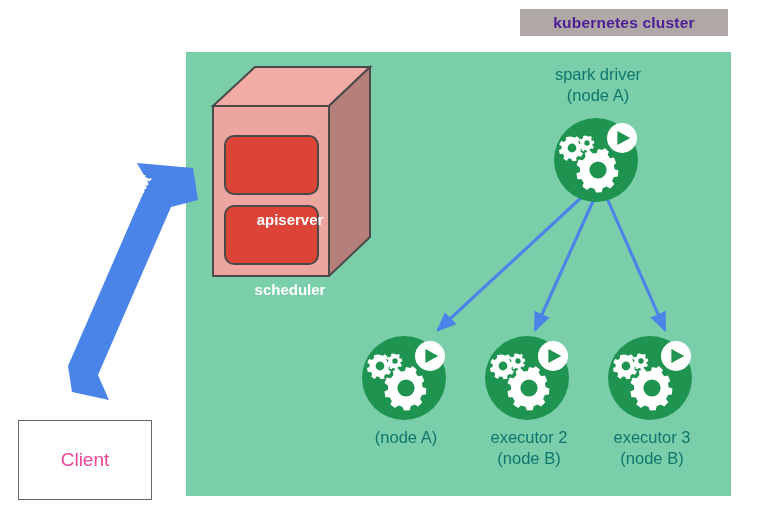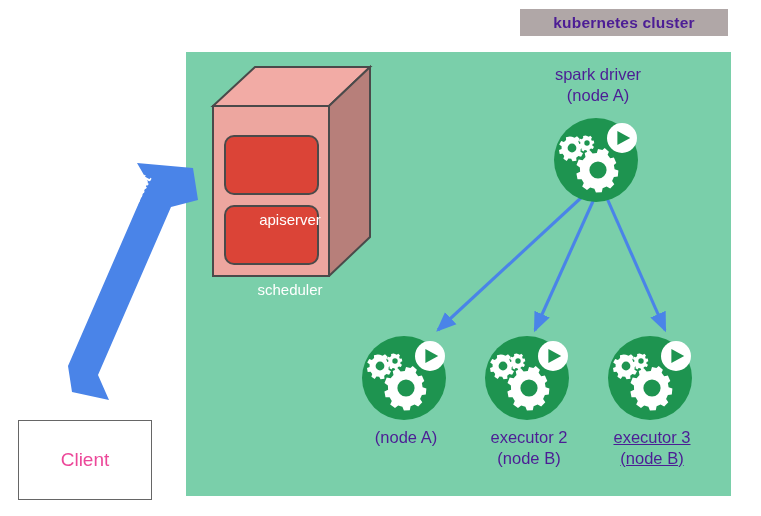--- a/index.html
+++ b/index.html
@@ -64,50 +64,50 @@
   }
 
   
   .cube{
     position:absolute;
     left:205px;top:62px;width:170px;height:215px;
     z-index:3;
   }
   .cube-label{
     position:absolute;
-    color:#ffffff;font-weight:normal;font-size:15px;
+    color:#ffffff;font-weight:bold;font-size:15px;
     width:100%;text-align:center;
     pointer-events:none;
   }
   .lbl-apiserver{left:0;top:149px;}
   .lbl-scheduler{left:0;top:219px;}
 
   
   .node{position:absolute;z-index:3;}
   .node-caption{
     position:absolute;
     text-align:center;
     font-size:16.5px;
-    color:#4c1d95;
+    color:#0f766e;
     line-height:1.28;
     white-space:nowrap;
     z-index:4;
   }
 
   
   .node-driver{left:552px;top:112px;width:92px;height:92px;}
   .cap-driver{left:510px;top:64px;width:176px;}
 
   
   .node-ex1{left:360px;top:330px;width:92px;height:92px;}
   .cap-ex1{left:348px;top:427px;width:116px;}
   .node-ex2{left:483px;top:330px;width:92px;height:92px;}
   .cap-ex2{left:471px;top:427px;width:116px;}
   .node-ex3{left:606px;top:330px;width:92px;height:92px;}
-  .cap-ex3{left:594px;top:427px;width:116px;text-decoration:underline;}
+  .cap-ex3{left:594px;top:427px;width:116px;}
 
   
   .connectors{
     position:absolute;left:0;top:0;width:761px;height:516px;
     z-index:2;pointer-events:none;
   }
 </style>
 </head>
 <body>
 

